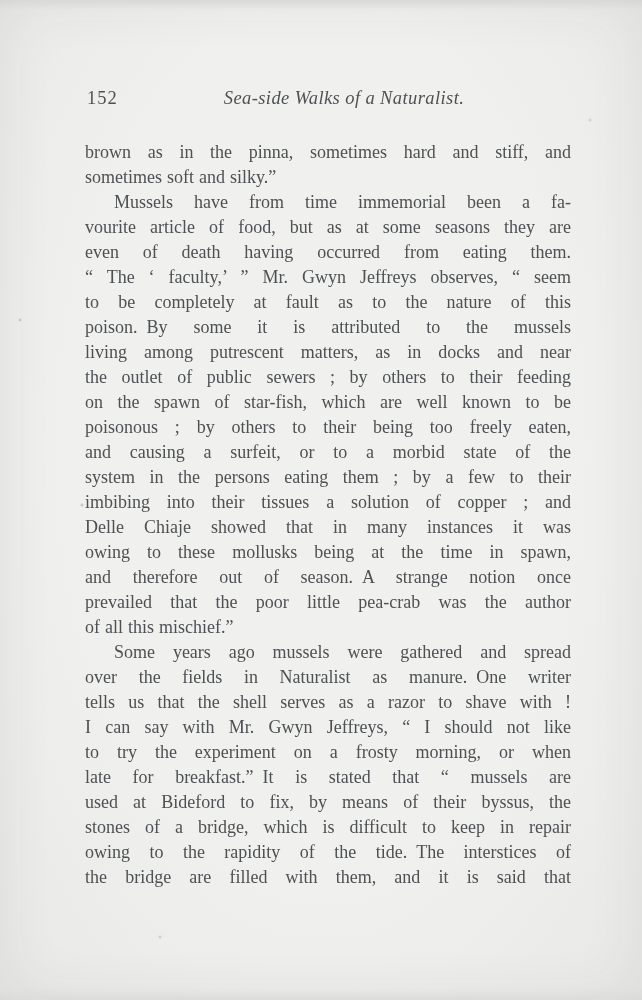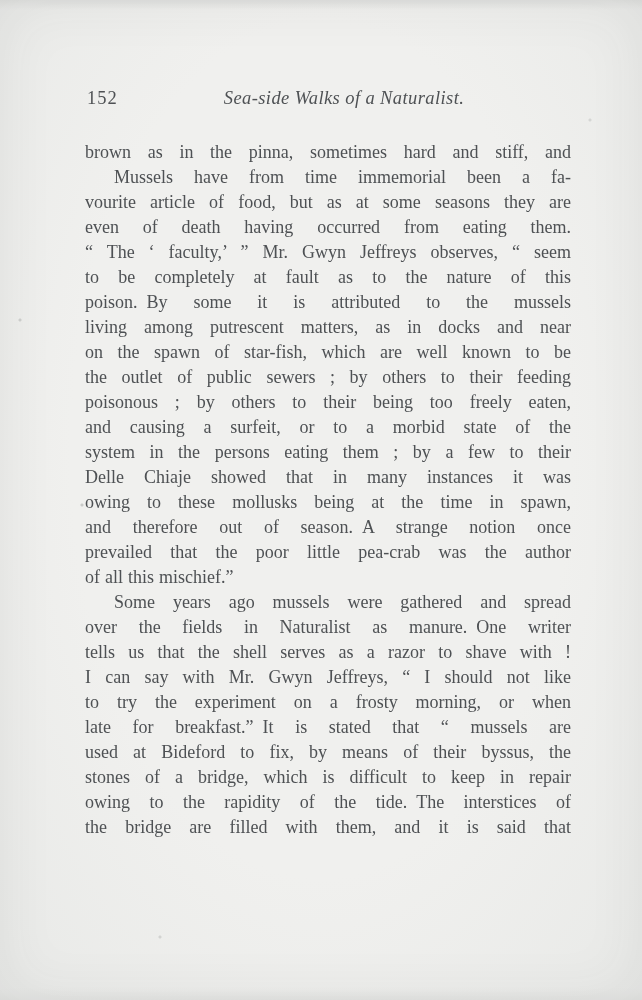--- a/index.html
+++ b/index.html
@@ -80,34 +80,36 @@
 
 <div class="scan" style="color: rgb(78, 81, 84);">
   <div class="content">
     <div class="page-header">
       <span class="page-number">152</span>
       <span class="running-header">Sea-side Walks of a Naturalist.</span>
     </div>
     <div class="page-body">
         <div class="paragraph">
           <div class="line">brown as in the pinna, sometimes hard and stiff, and</div>
+          <div class="line last">sometimes soft and silky.”</div>
         </div>
         <div class="paragraph">
           <div class="line indent">Mussels have from time immemorial been a fa-</div>
           <div class="line">vourite article of food, but as at some seasons they are</div>
           <div class="line">even of death having occurred from eating them.</div>
           <div class="line">“ The ‘ faculty,’ ” Mr. Gwyn Jeffreys observes, “ seem</div>
           <div class="line">to be completely at fault as to the nature of this</div>
           <div class="line">poison. By some it is attributed to the mussels</div>
           <div class="line">living among putrescent matters, as in docks and near</div>
+          <div class="line">the outlet of public sewers ; by others to their feeding</div>
           <div class="line">on the spawn of star-fish, which are well known to be</div>
-          <div class="line">the outlet of public sewers ; by others to their feeding</div>
           <div class="line">poisonous ; by others to their being too freely eaten,</div>
           <div class="line">and causing a surfeit, or to a morbid state of the</div>
           <div class="line">system in the persons eating them ; by a few to their</div>
+          <div class="line">imbibing into their tissues a solution of copper ; and</div>
           <div class="line">Delle Chiaje showed that in many instances it was</div>
           <div class="line">owing to these mollusks being at the time in spawn,</div>
           <div class="line">and therefore out of season. A strange notion once</div>
           <div class="line">prevailed that the poor little pea-crab was the author</div>
           <div class="line last">of all this mischief.”</div>
         </div>
         <div class="paragraph">
           <div class="line indent">Some years ago mussels were gathered and spread</div>
           <div class="line">over the fields in Naturalist as manure. One writer</div>
           <div class="line">tells us that the shell serves as a razor to shave with !</div>

